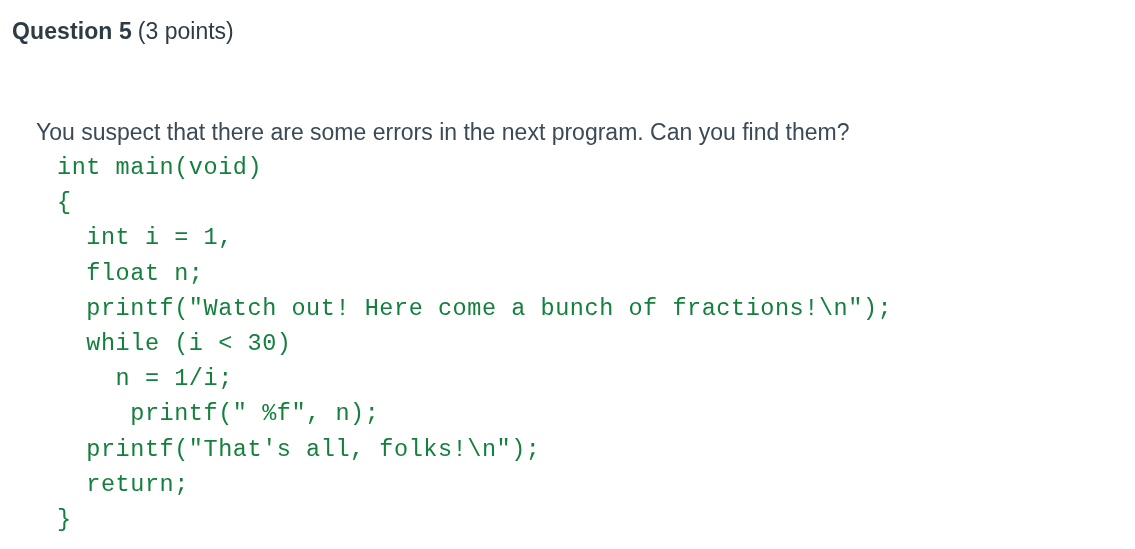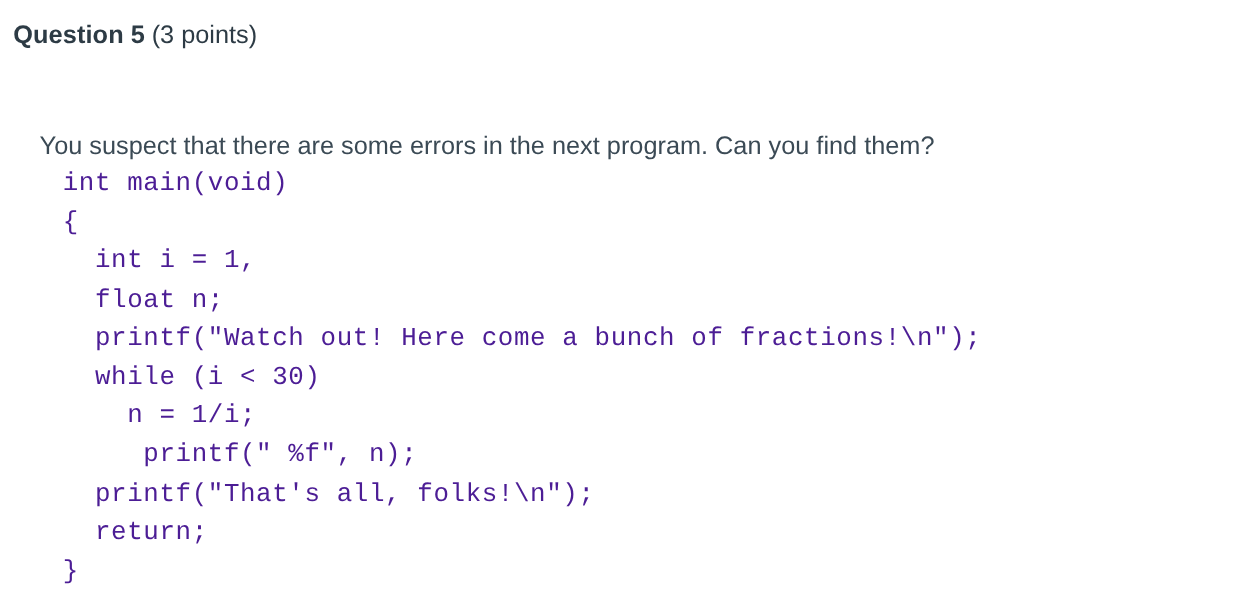--- a/index.html
+++ b/index.html
@@ -49,21 +49,21 @@
   }
   .code-block {
     position: absolute;
     left: 57px;
     top: 150px;
     margin: 0;
     padding: 0;
     font-family: "Liberation Mono", "DejaVu Sans Mono", monospace;
     font-size: 23.5px;
     line-height: 35.2px;
-    color: #4c1d95;
+    color: #15803d;
     white-space: pre;
     letter-spacing: 0.55px;
     font-weight: 400;
   }
   .code-line {
     display: block;
     white-space: pre;
     min-height: 35.2px;
   }
 </style>

